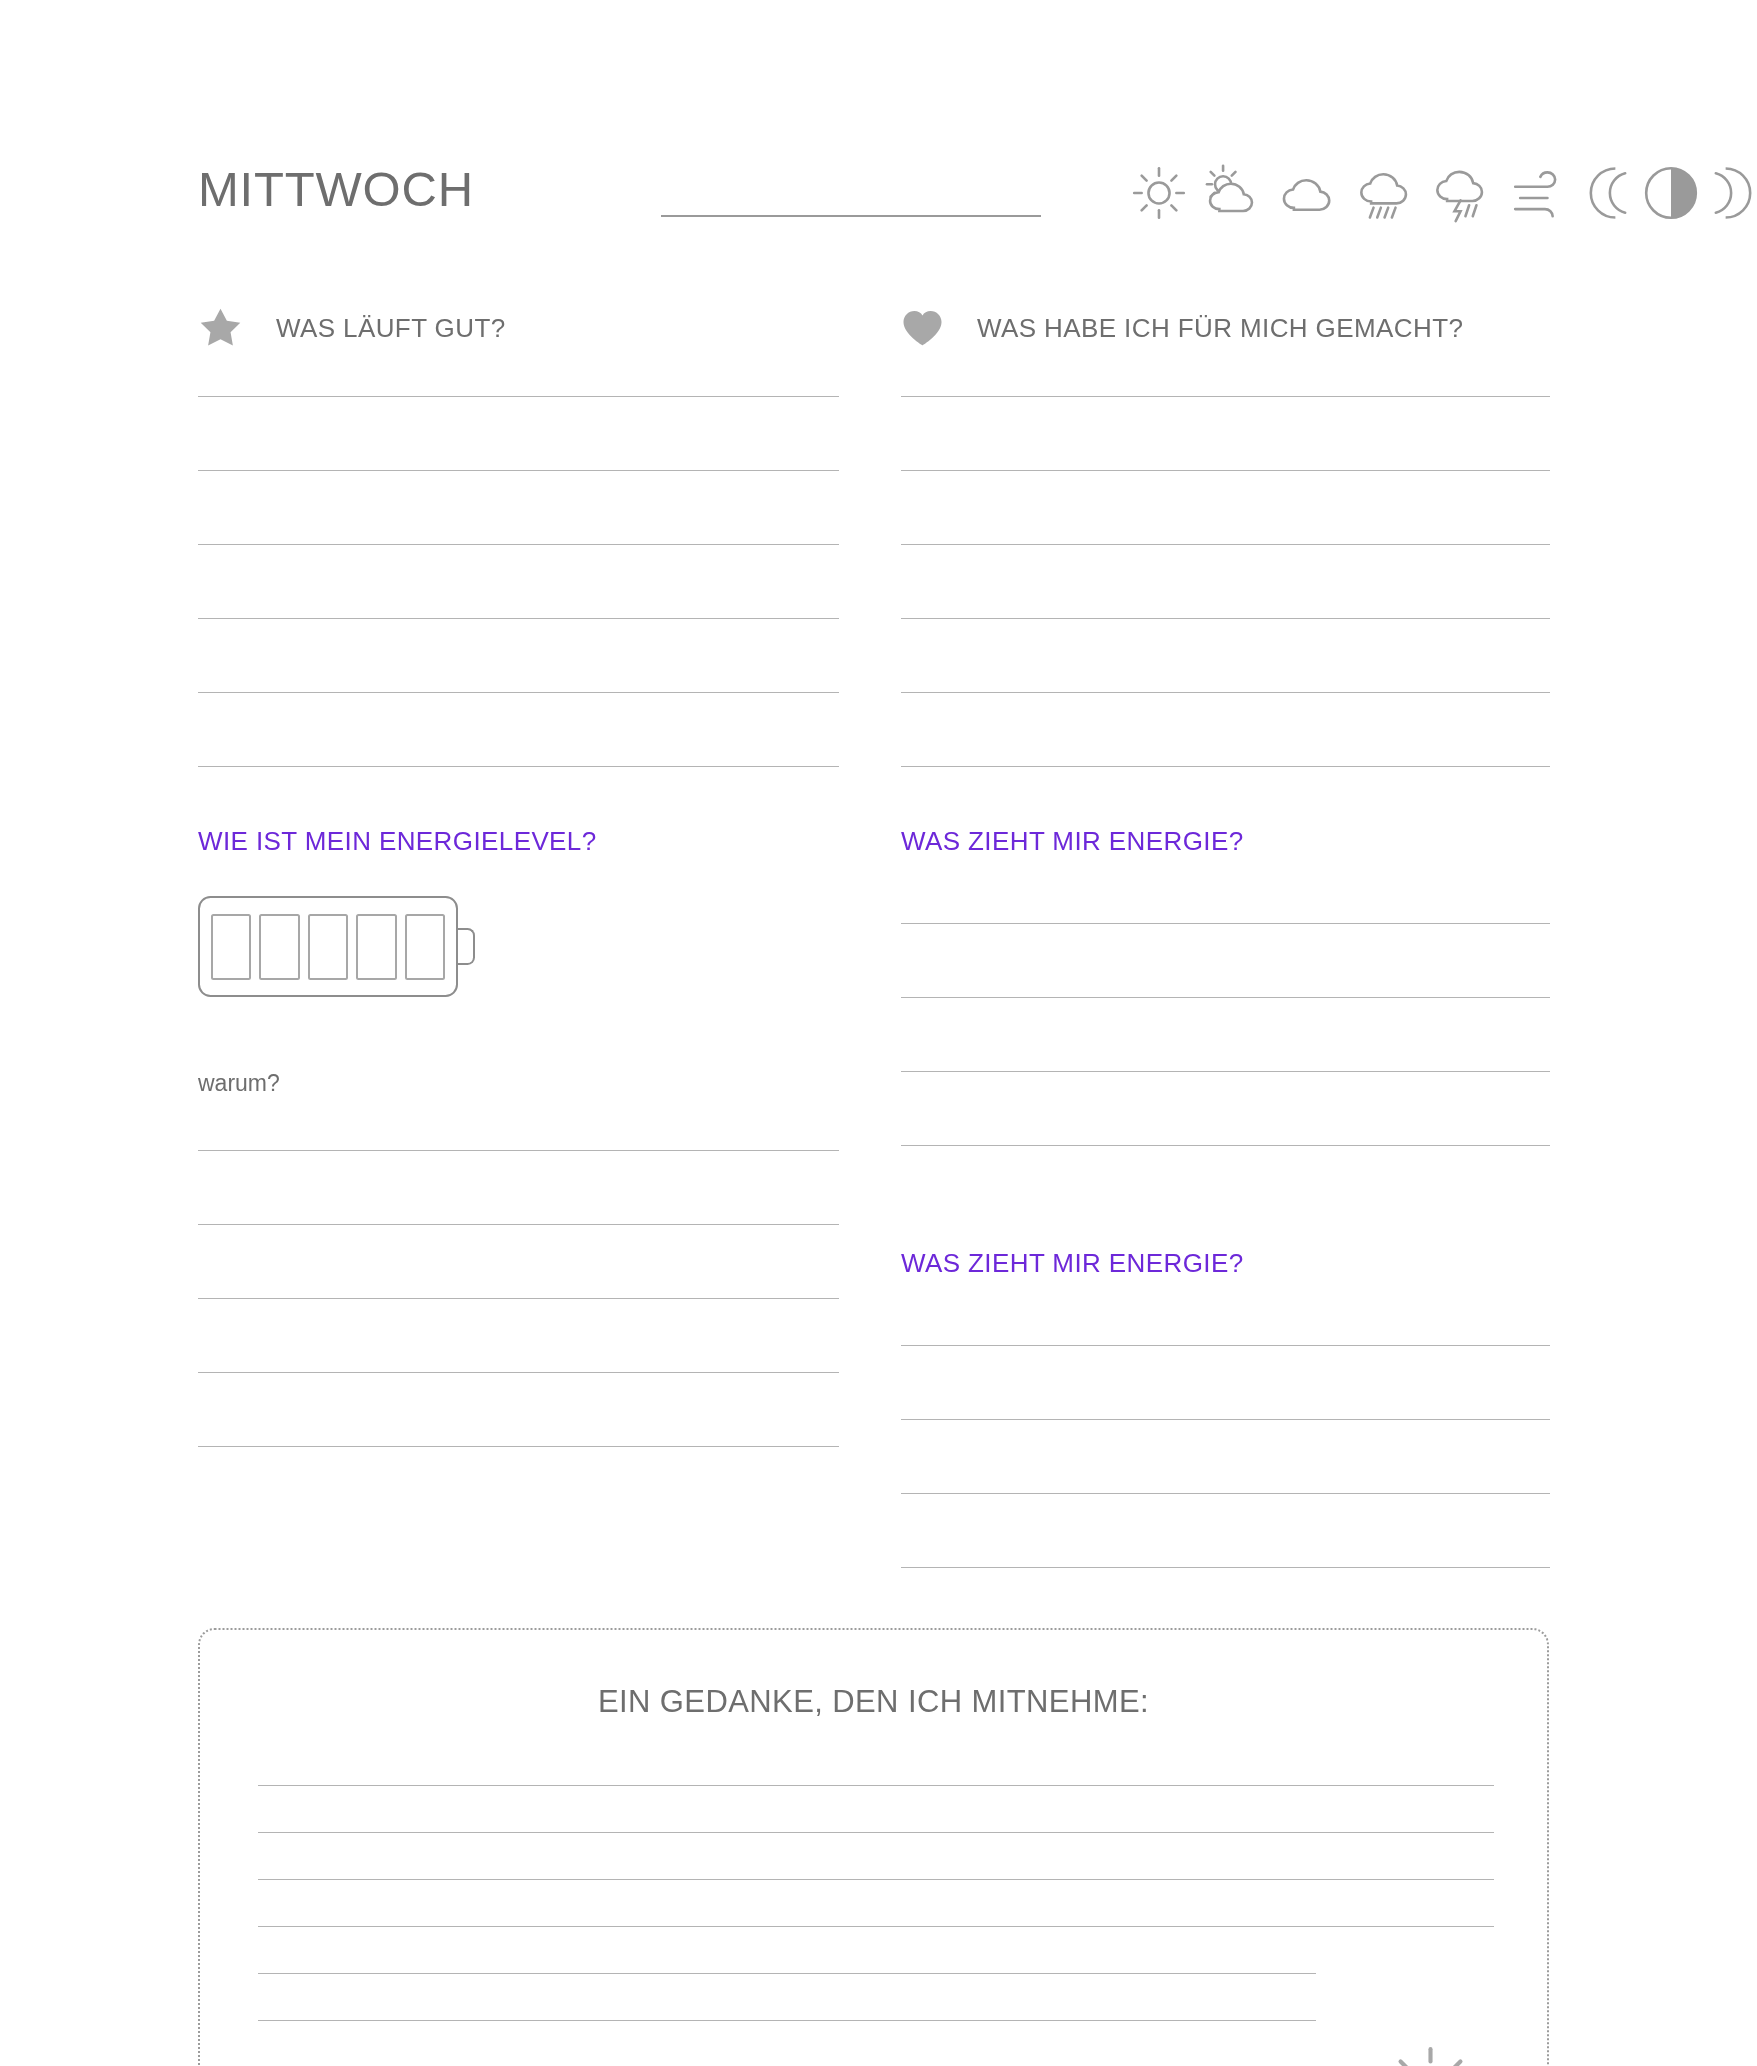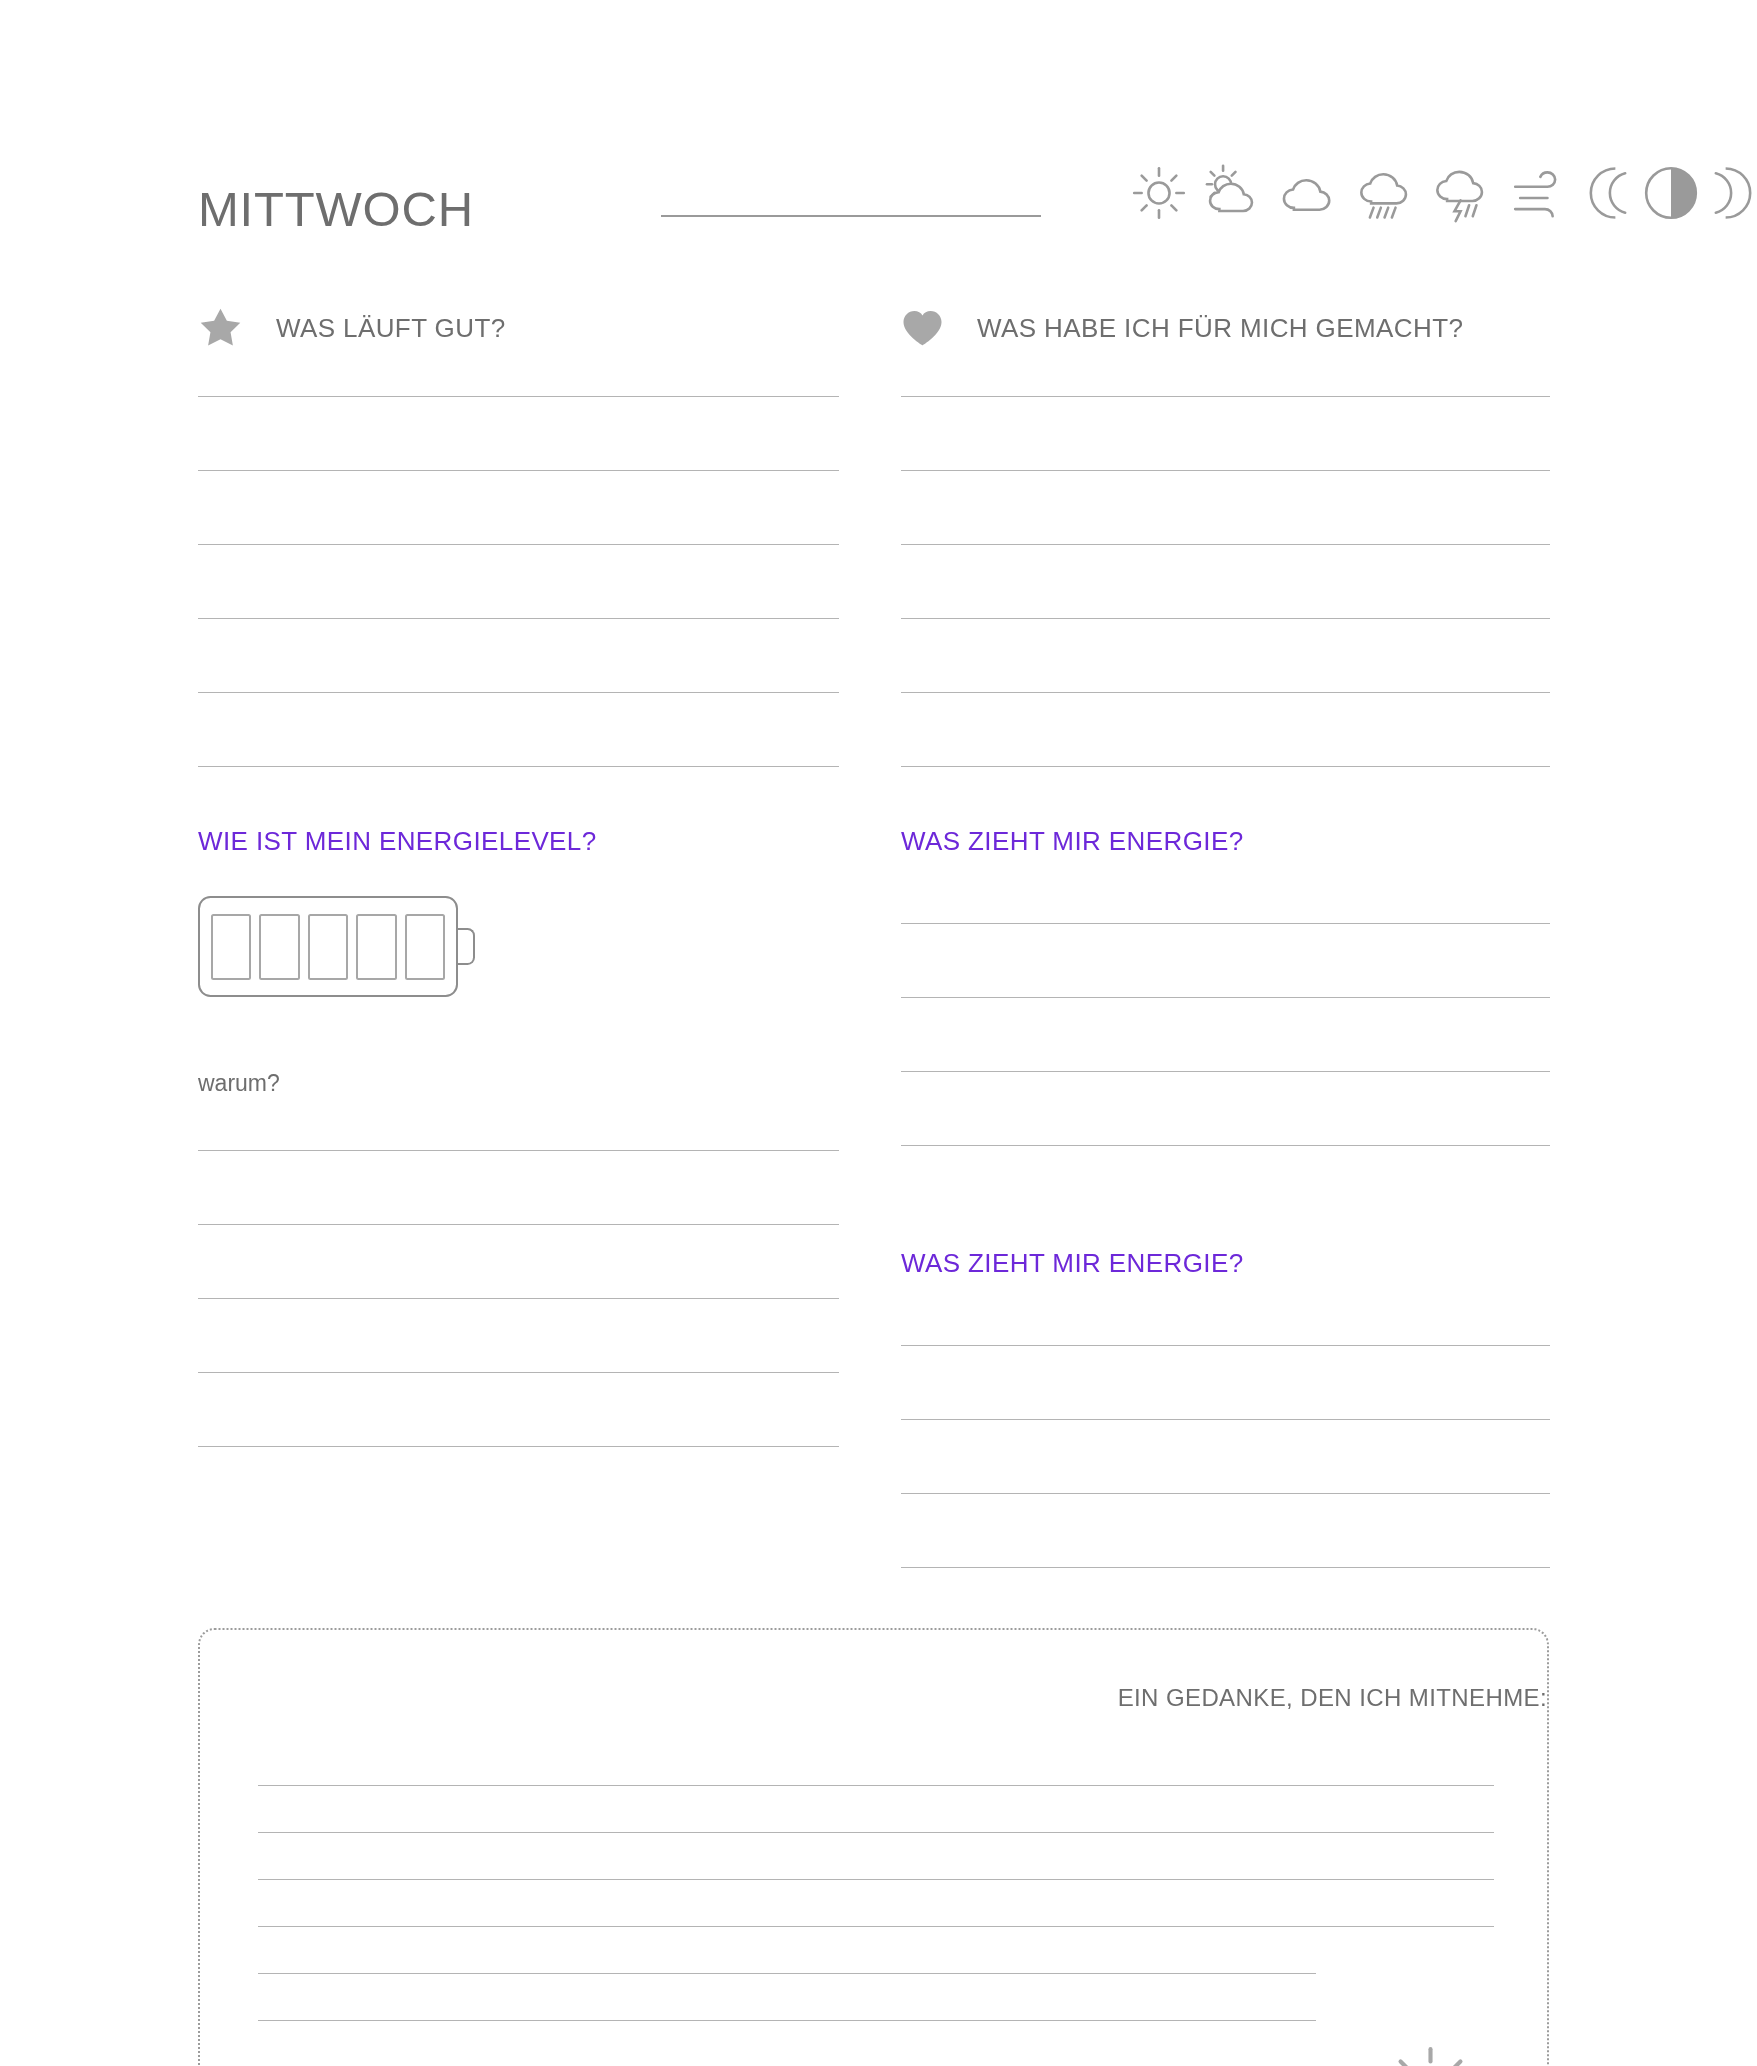--- a/index.html
+++ b/index.html
@@ -29,21 +29,20 @@
   }
   .day-title {
     position: absolute;
     left: 0;
     top: 8.3px;
     font-size: 49px;
     letter-spacing: 0.8px;
     color: #6e6e6e;
     font-weight: 400;
     white-space: nowrap;
-    margin-top: 20px;
   }
   .day-rule {
     position: absolute;
     left: 463px;
     top: 62px;
     width: 380px;
     border-bottom: 2.1px solid #9a9a9a;
   }
   .weather-row {
     position: absolute;
@@ -136,22 +135,22 @@
     width: 1351px;
     height: 591px;
     border: 2.5px dotted #9c9c9c;
     border-radius: 16.5px;
     box-sizing: border-box;
   }
   .thought-title {
     position: absolute;
     left: 0; right: 0;
     top: 54px;
-    text-align: right;
-    font-size: 24px;
+    text-align: center;
+    font-size: 31px;
     letter-spacing: 0.4px;
     color: #6e6e6e;
   }
   .thought-lines {
     position: absolute;
     left: 58px;
     top: 155px;
     width: 1236px;
   }
   .thought-lines .line { margin-bottom: 46px; }

